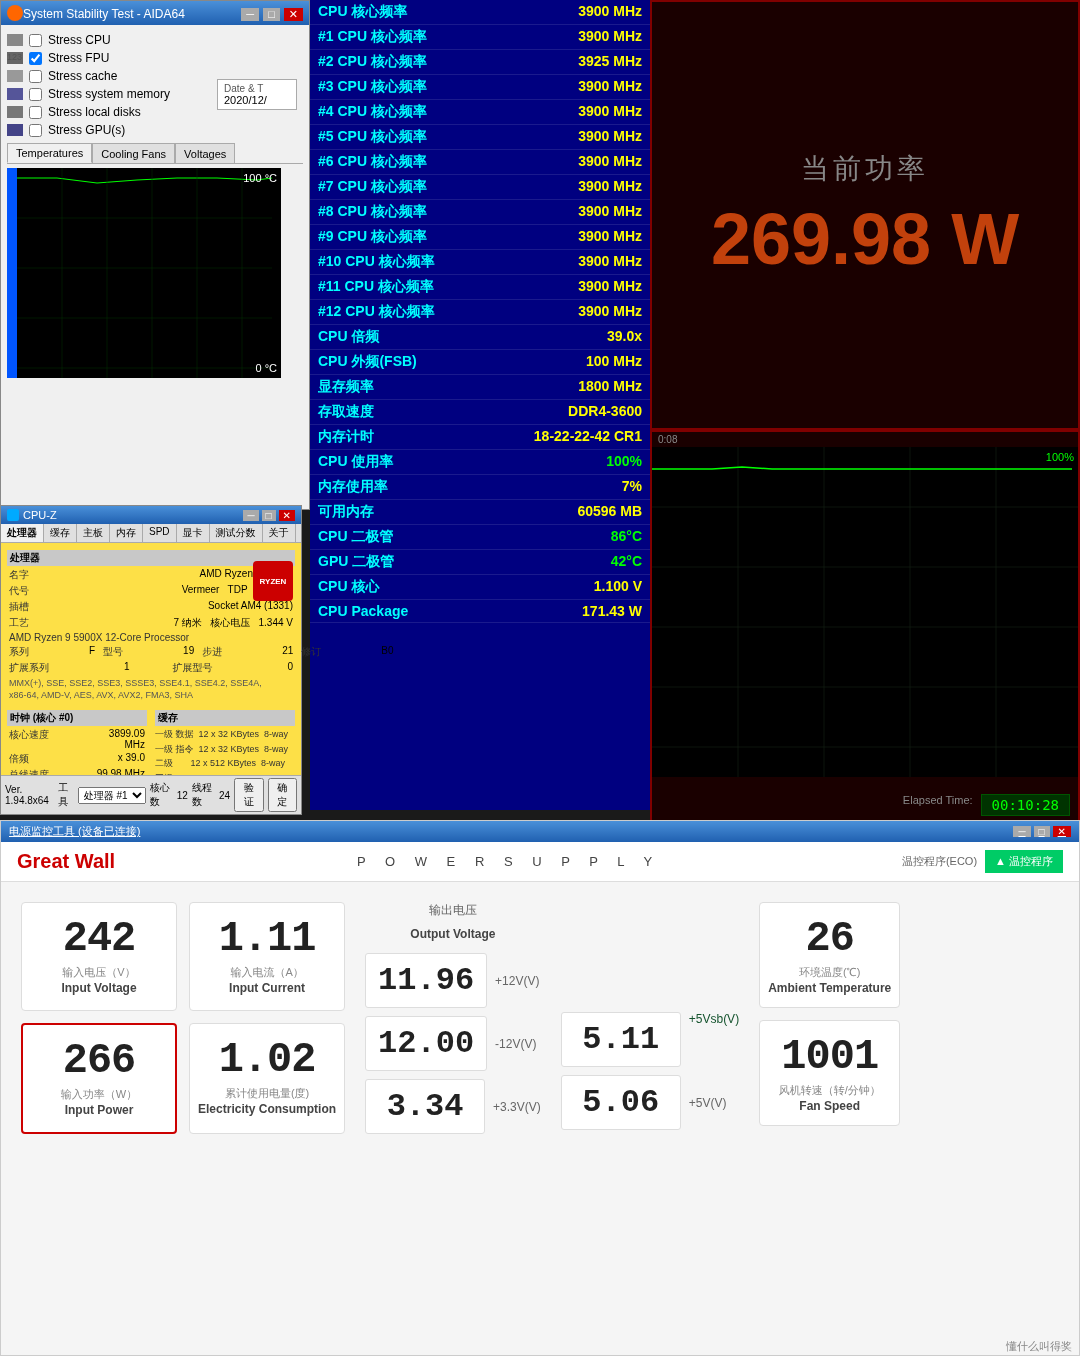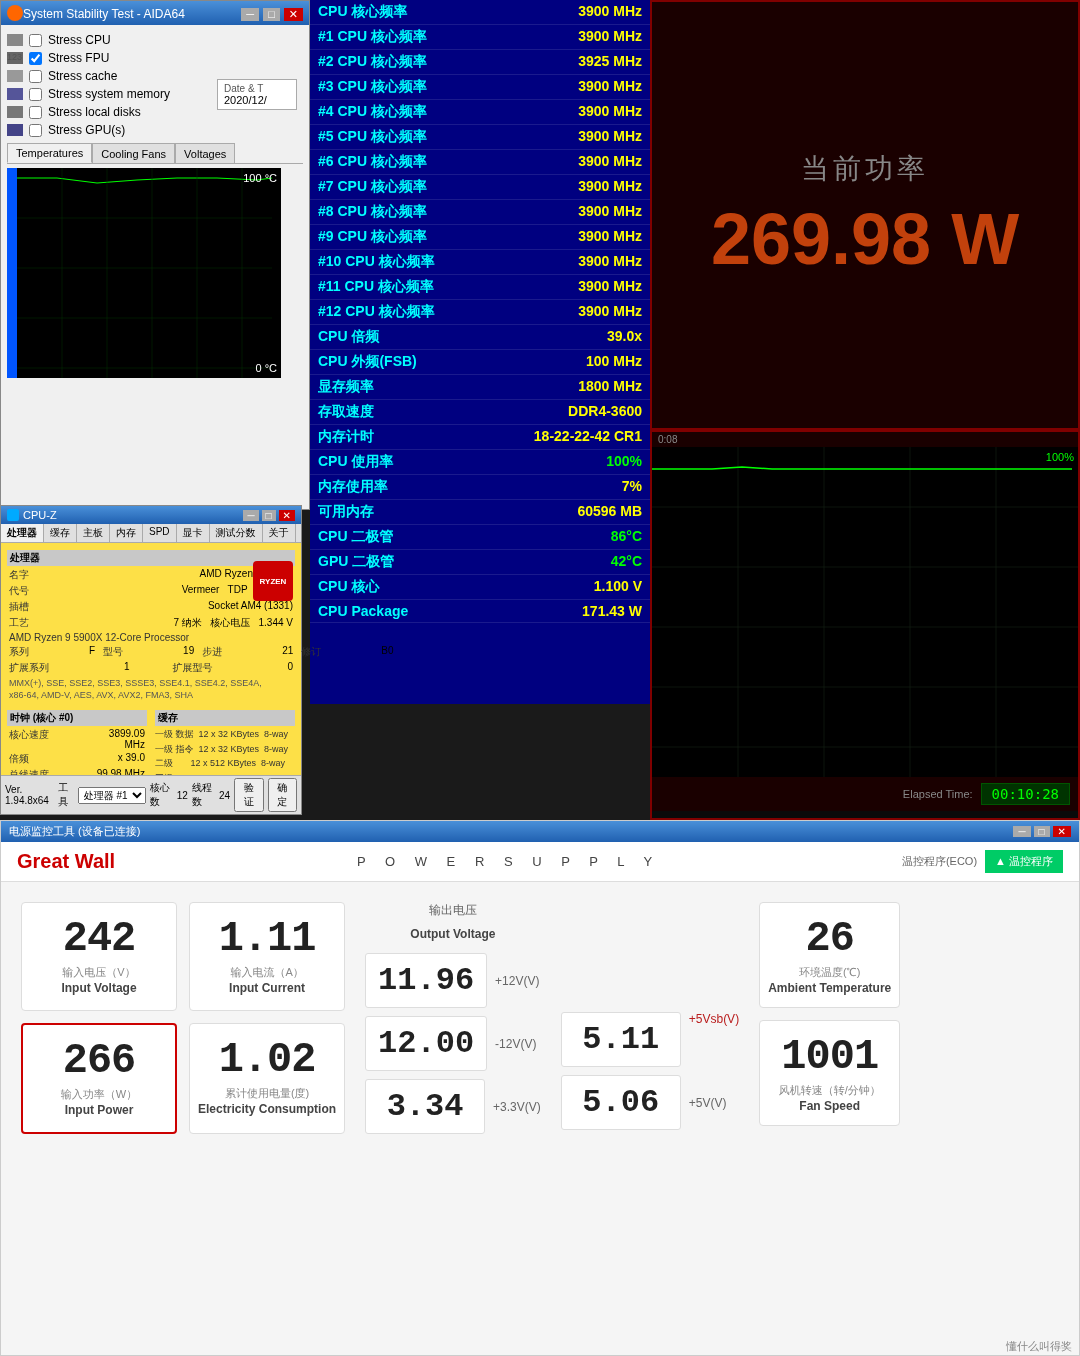--- a/index.html
+++ b/index.html
@@ -108,21 +108,21 @@
       position: absolute; left: 0; top: 0;
       width: 10px; height: 100%;
       background: #0055ff;
     }
 
     
     .cpu-info-panel {
       position: absolute;
       top: 0; left: 310px;
       width: 340px;
-      height: 704px;
+      height: 810px;
       background: #000080;
       color: white;
       font-size: 14px;
       overflow: hidden;
     }
     .cpu-row {
       display: flex;
       justify-content: space-between;
       padding: 3px 8px;
       border-bottom: 1px solid rgba(255,255,255,0.1);
@@ -232,21 +232,21 @@
       width: 1080px;
       height: 536px;
       background: #f5f5f5;
       border: 1px solid #ccc;
     }
     .psu-titlebar {
       background: linear-gradient(180deg, #4a90d9 0%, #2060b0 100%);
       color: white;
       font-size: 11px;
       padding: 3px 8px;
-      display: flex; align-items: center; justify-content: space-between;
+      display: flex; align-items: center; justify-content: space-between; text-decoration: underline;
     }
     .psu-header {
       background: white;
       padding: 8px 16px;
       display: flex; align-items: center; justify-content: space-between;
       border-bottom: 1px solid #ddd;
     }
     .psu-brand {
       font-size: 20px;
       font-weight: bold;
@@ -630,21 +630,21 @@
       <line x1="0" y1="240" x2="430" y2="240" stroke="#1a2a1a" stroke-width="0.5"></line>
       <line x1="0" y1="300" x2="430" y2="300" stroke="#1a2a1a" stroke-width="0.5"></line>
       <line x1="86" y1="0" x2="86" y2="330" stroke="#1a2a1a" stroke-width="0.5"></line>
       <line x1="172" y1="0" x2="172" y2="330" stroke="#1a2a1a" stroke-width="0.5"></line>
       <line x1="258" y1="0" x2="258" y2="330" stroke="#1a2a1a" stroke-width="0.5"></line>
       <line x1="344" y1="0" x2="344" y2="330" stroke="#1a2a1a" stroke-width="0.5"></line>
 
       <polyline points="0,22 30,22 60,22 90,20 120,22 150,22 180,22 210,22 240,22 270,22 300,22 330,22 360,22 390,22 420,22" stroke="#00ff00" stroke-width="1.5" fill="none"></polyline>
     </svg>
   </div>
-  <div style="background:#1a0000;padding:6px 8px;display:flex;justify-content:flex-end;align-items:center;gap:8px;">
+  <div style="background:#1a0000;padding:17px 8px;display:flex;justify-content:flex-end;gap:8px;">
     <span style="color:#888;font-size:11px;">Elapsed Time:</span>
     <span style="background:#003300;color:#00ff00;font-family:monospace;font-size:14px;padding:2px 10px;border:1px solid #005500;">00:10:28</span>
   </div>
 </div>
 
 <div class="psu-window">
   <div class="psu-titlebar">
     <span>电源监控工具 (设备已连接)</span>
     <div style="display:flex;gap:3px;">
       <span style="background:#aaa;padding:0 5px;font-size:10px;cursor:pointer;">─</span>
@@ -698,21 +698,21 @@
       </div>
       <div style="display:flex;align-items:center;gap:8px;">
         <div class="voltage-value-box">3.34</div>
         <span style="font-size:12px;color:#666;">+3.3V(V)</span>
       </div>
     </div>
 
     <div style="display:flex;flex-direction:column;gap:8px;justify-content:flex-end;padding-bottom:4px;">
       <div style="display:flex;gap:8px;">
         <div class="voltage-value-box">5.11</div>
-        <span style="font-size:12px;color:#b91c1c;">+5Vsb(V)</span>
+        <span style="font-size:12px;color:#14532d;">+5Vsb(V)</span>
       </div>
       <div style="display:flex;align-items:center;gap:8px;">
         <div class="voltage-value-box">5.06</div>
         <span style="font-size:12px;color:#666;">+5V(V)</span>
       </div>
     </div>
 
     <div style="display:flex;flex-direction:column;gap:12px;">
       <div class="digit-display">
         <div class="digit-value">26</div>

